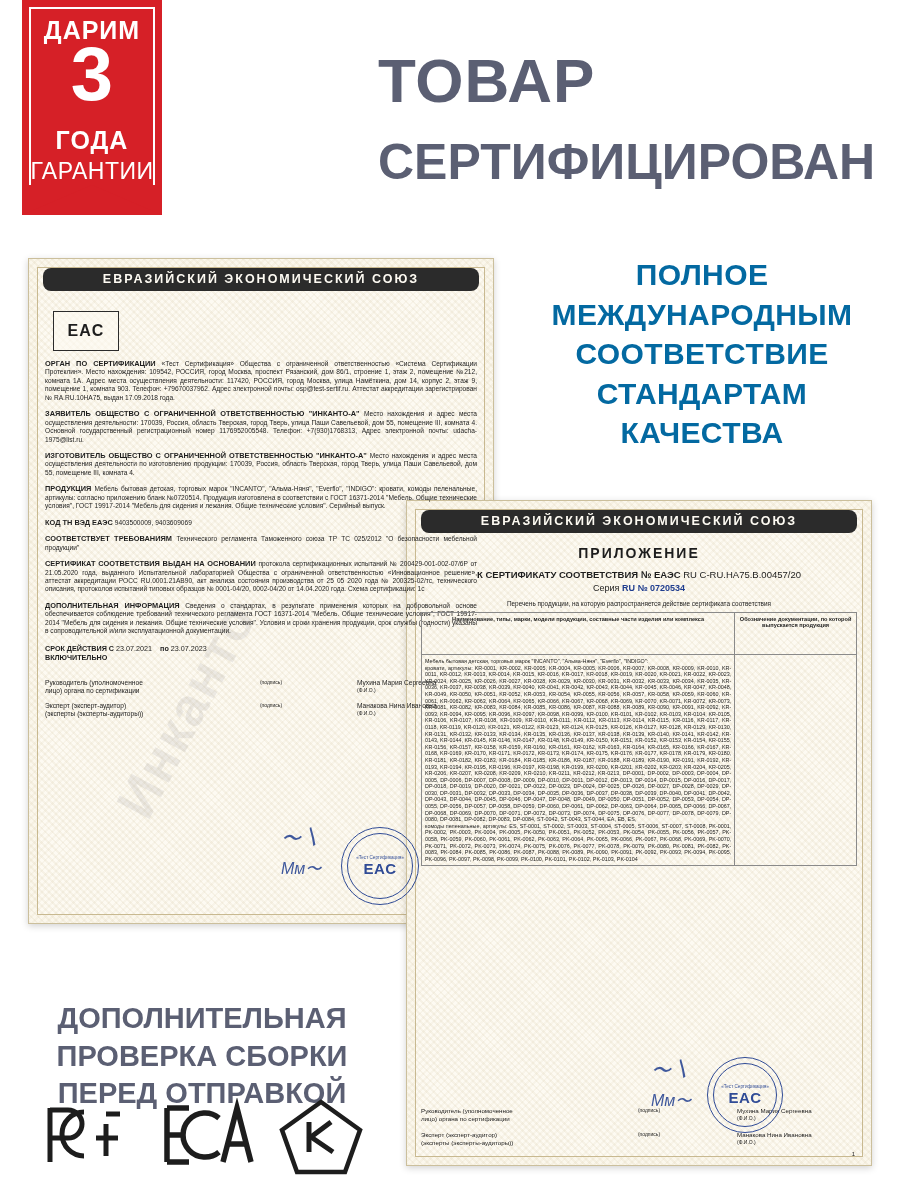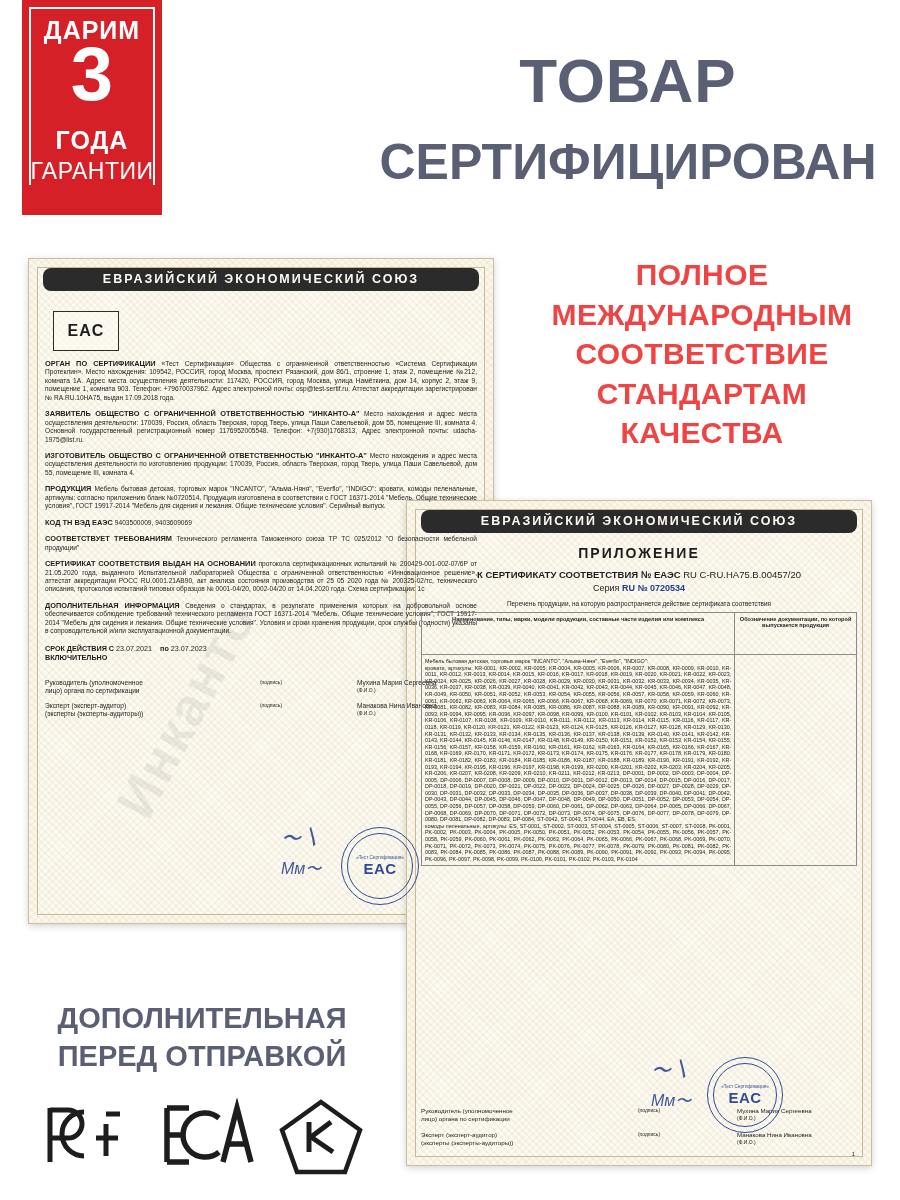--- a/index.html
+++ b/index.html
@@ -62,33 +62,32 @@
   .rb-word3 {
     position:absolute; top:158px; left:0; right:0;
     font-size: 23px; font-weight: normal; letter-spacing: 0.5px;
   }
 
   
   .headline {
     position:absolute;
     left: 378px; top: 48px;
     width: 500px;
-    text-align: center;
     color: #5b5f73;
     line-height: 1.06;
   }
   .headline .l1 { font-size: 62px; font-weight: bold; letter-spacing: 1px; }
   .headline .l2 { font-size: 50px; font-weight: bold; letter-spacing: 0px; margin-top: 22px;}
 
   .subhead {
     position:absolute;
     left: 524px; top: 255px;
     width: 356px;
     text-align: center;
-    color: #ef4444;
+    color: #0369a1;
     font-size: 30px;
     font-weight: bold;
     line-height: 1.32;
     letter-spacing: 0.4px;
   }
 
   
   .bottomtext {
     position:absolute;
     left: 22px; top: 1000px;
@@ -263,20 +262,21 @@
 <div class="subhead" id="subhead">
     <div>ПОЛНОЕ</div>
     <div>МЕЖДУНАРОДНЫМ</div>
     <div>СООТВЕТСТВИЕ</div>
     <div>СТАНДАРТАМ</div>
     <div>КАЧЕСТВА</div>
   </div>
 
 <div class="bottomtext" id="bottomtext">
     <div>ДОПОЛНИТЕЛЬНАЯ</div>
+    <div>ПРОВЕРКА СБОРКИ</div>
     <div>ПЕРЕД  ОТПРАВКОЙ</div>
   </div>
 
 <div class="marks">
   <div class="mark">
     <svg viewBox="0 0 90 74" width="90" height="74">
       <g fill="none" stroke="#1d1d1d" stroke-width="5">
         <path d="M10 10 v54"></path>
         <path d="M10 12 h18 a14 14 0 0 1 0 28 h-18"></path>
         <path d="M44 14 a22 22 0 1 0 0 44"></path>

